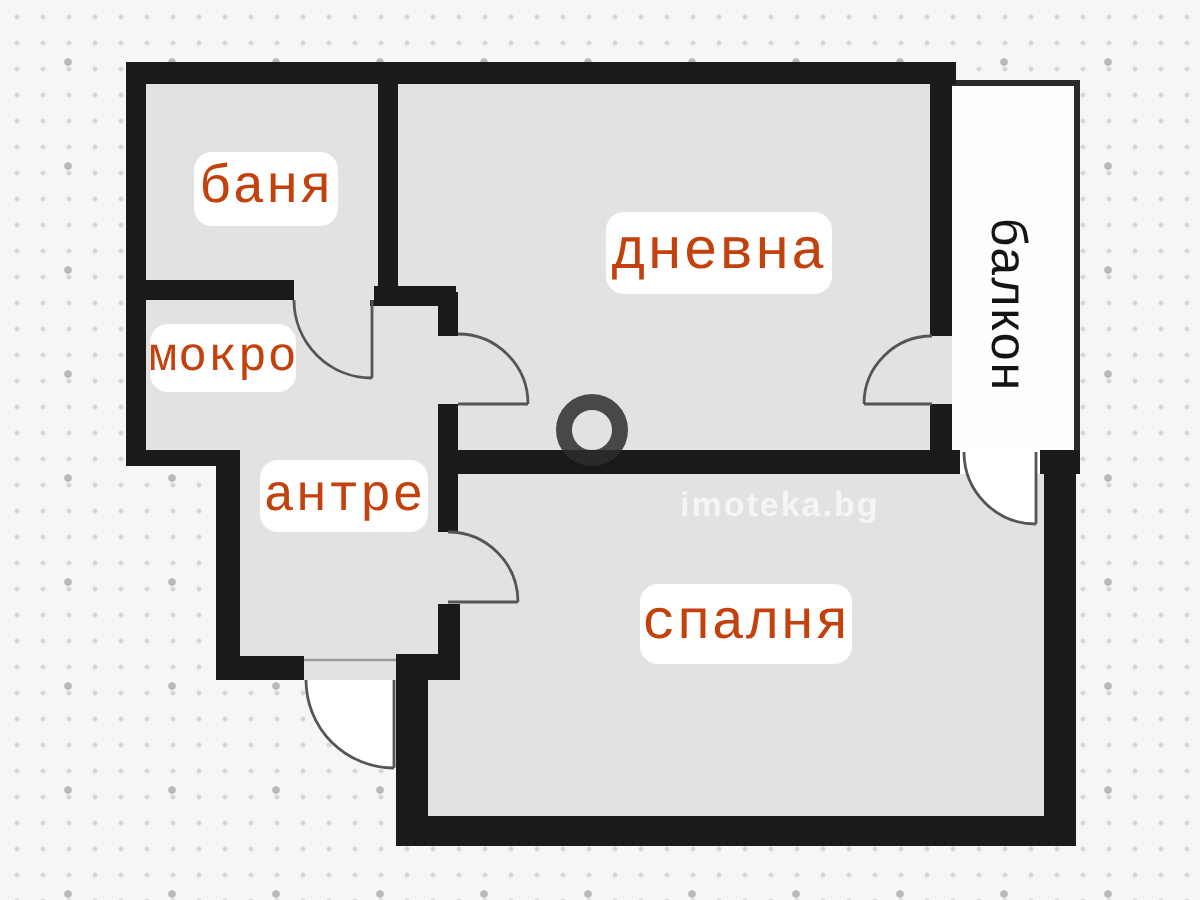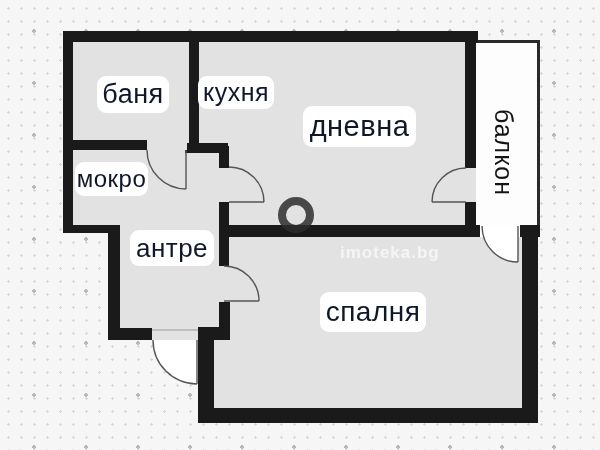--- a/index.html
+++ b/index.html
@@ -16,21 +16,21 @@
   .room{position:absolute;background:#e3e2e2;}
   .balcony{position:absolute;background:#fdfdfd;}
   .wall{position:absolute;background:#1a1a1a;}
   .thinwall{position:absolute;background:#2a2a2a;}
   .opening{position:absolute;background:#e3e2e2;z-index:4;}
   .opening.white{background:#ffffff;}
   svg.doors{position:absolute;left:0;top:0;z-index:5;}
   .label{
     position:absolute;z-index:6;background:#ffffff;border-radius:9px;
     display:flex;align-items:center;justify-content:center;
-    color:#0f172a;letter-spacing:.5px;
+    color:#c2410c;letter-spacing:.5px;font-family:Liberation Mono, monospace;
   }
   .label-balkon{
     position:absolute;z-index:6;display:flex;align-items:center;justify-content:center;
     color:#141414;
   }
   .label-balkon span{transform:rotate(90deg);white-space:nowrap;font-size:25px;letter-spacing:1px;}
   .wm{position:absolute;z-index:8;color:rgba(45,45,45,.85);font-weight:bold;font-size:45px;letter-spacing:6px;line-height:1;}
   .wm-ring{position:absolute;z-index:8;width:20px;height:20px;border:8px solid rgba(45,45,45,.85);border-radius:50%;}
   .wm-site{position:absolute;z-index:8;color:rgba(252,252,252,.72);font-weight:bold;font-size:17px;letter-spacing:1px;}
 </style>
@@ -105,21 +105,20 @@
       <line x1="466" y1="202" x2="432" y2="202" stroke="#555" stroke-width="1.4"></line>
     </g>
 
     <g>
       <path d="M224,266 A35,35 0 0 1 259,301" fill="none" stroke="#555" stroke-width="1.4"></path>
       <line x1="224" y1="301" x2="259" y2="301" stroke="#555" stroke-width="1.4"></line>
     </g>
   </svg>
 
   <div class="label" style="left:97px;top:76px;width:72px;height:37px;font-size:27px;">баня</div>
-  <div class="label" style="left:198px;top:76px;width:76px;height:33px;font-size:25px;">кухня</div>
   <div class="label" style="left:303px;top:106px;width:113px;height:41px;font-size:29px;">дневна</div>
   <div class="label" style="left:75px;top:162px;width:73px;height:34px;font-size:24px;">мокро</div>
   <div class="label" style="left:130px;top:230px;width:84px;height:36px;font-size:26px;">антре</div>
   <div class="label" style="left:320px;top:292px;width:106px;height:40px;font-size:28px;">спалня</div>
   <div class="label-balkon" style="left:480px;top:92px;width:48px;height:120px;">
     <span>балкон</span>
   </div>
 
   <div class="wm-ring" style="left:278px;top:197px;"></div>
   <div class="wm-site" style="left:340px;top:243px;">imoteka.bg</div>

